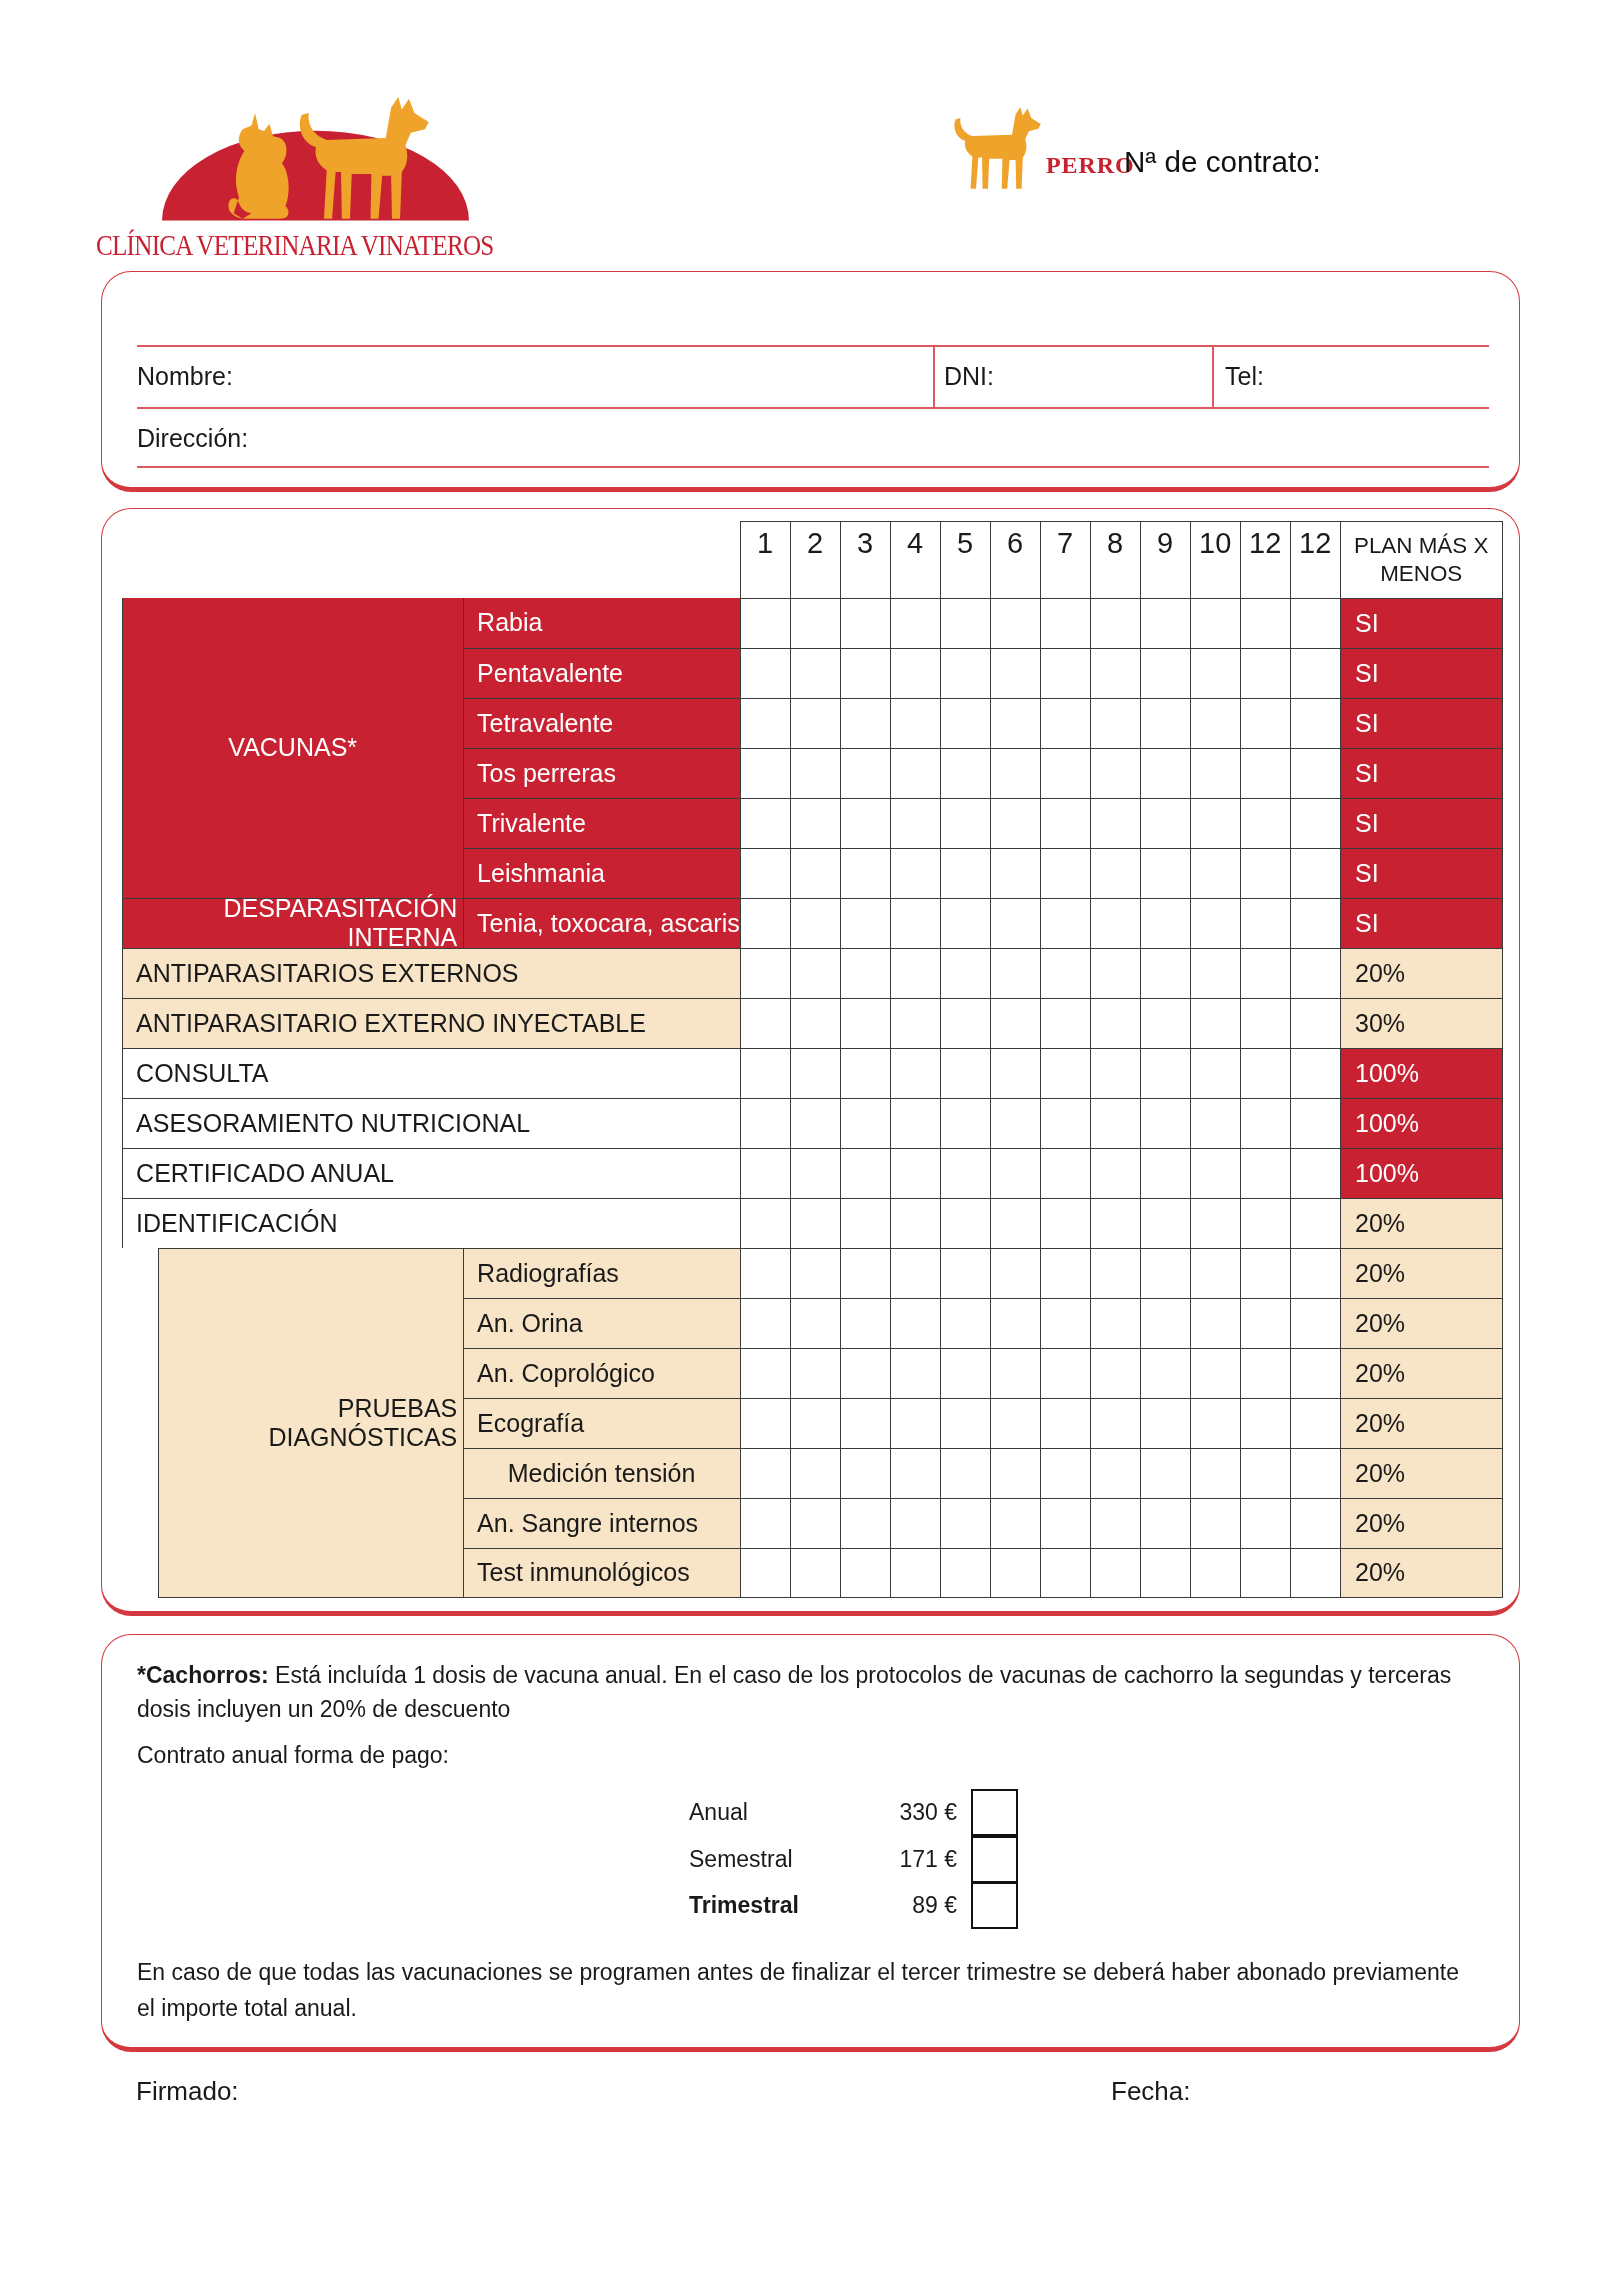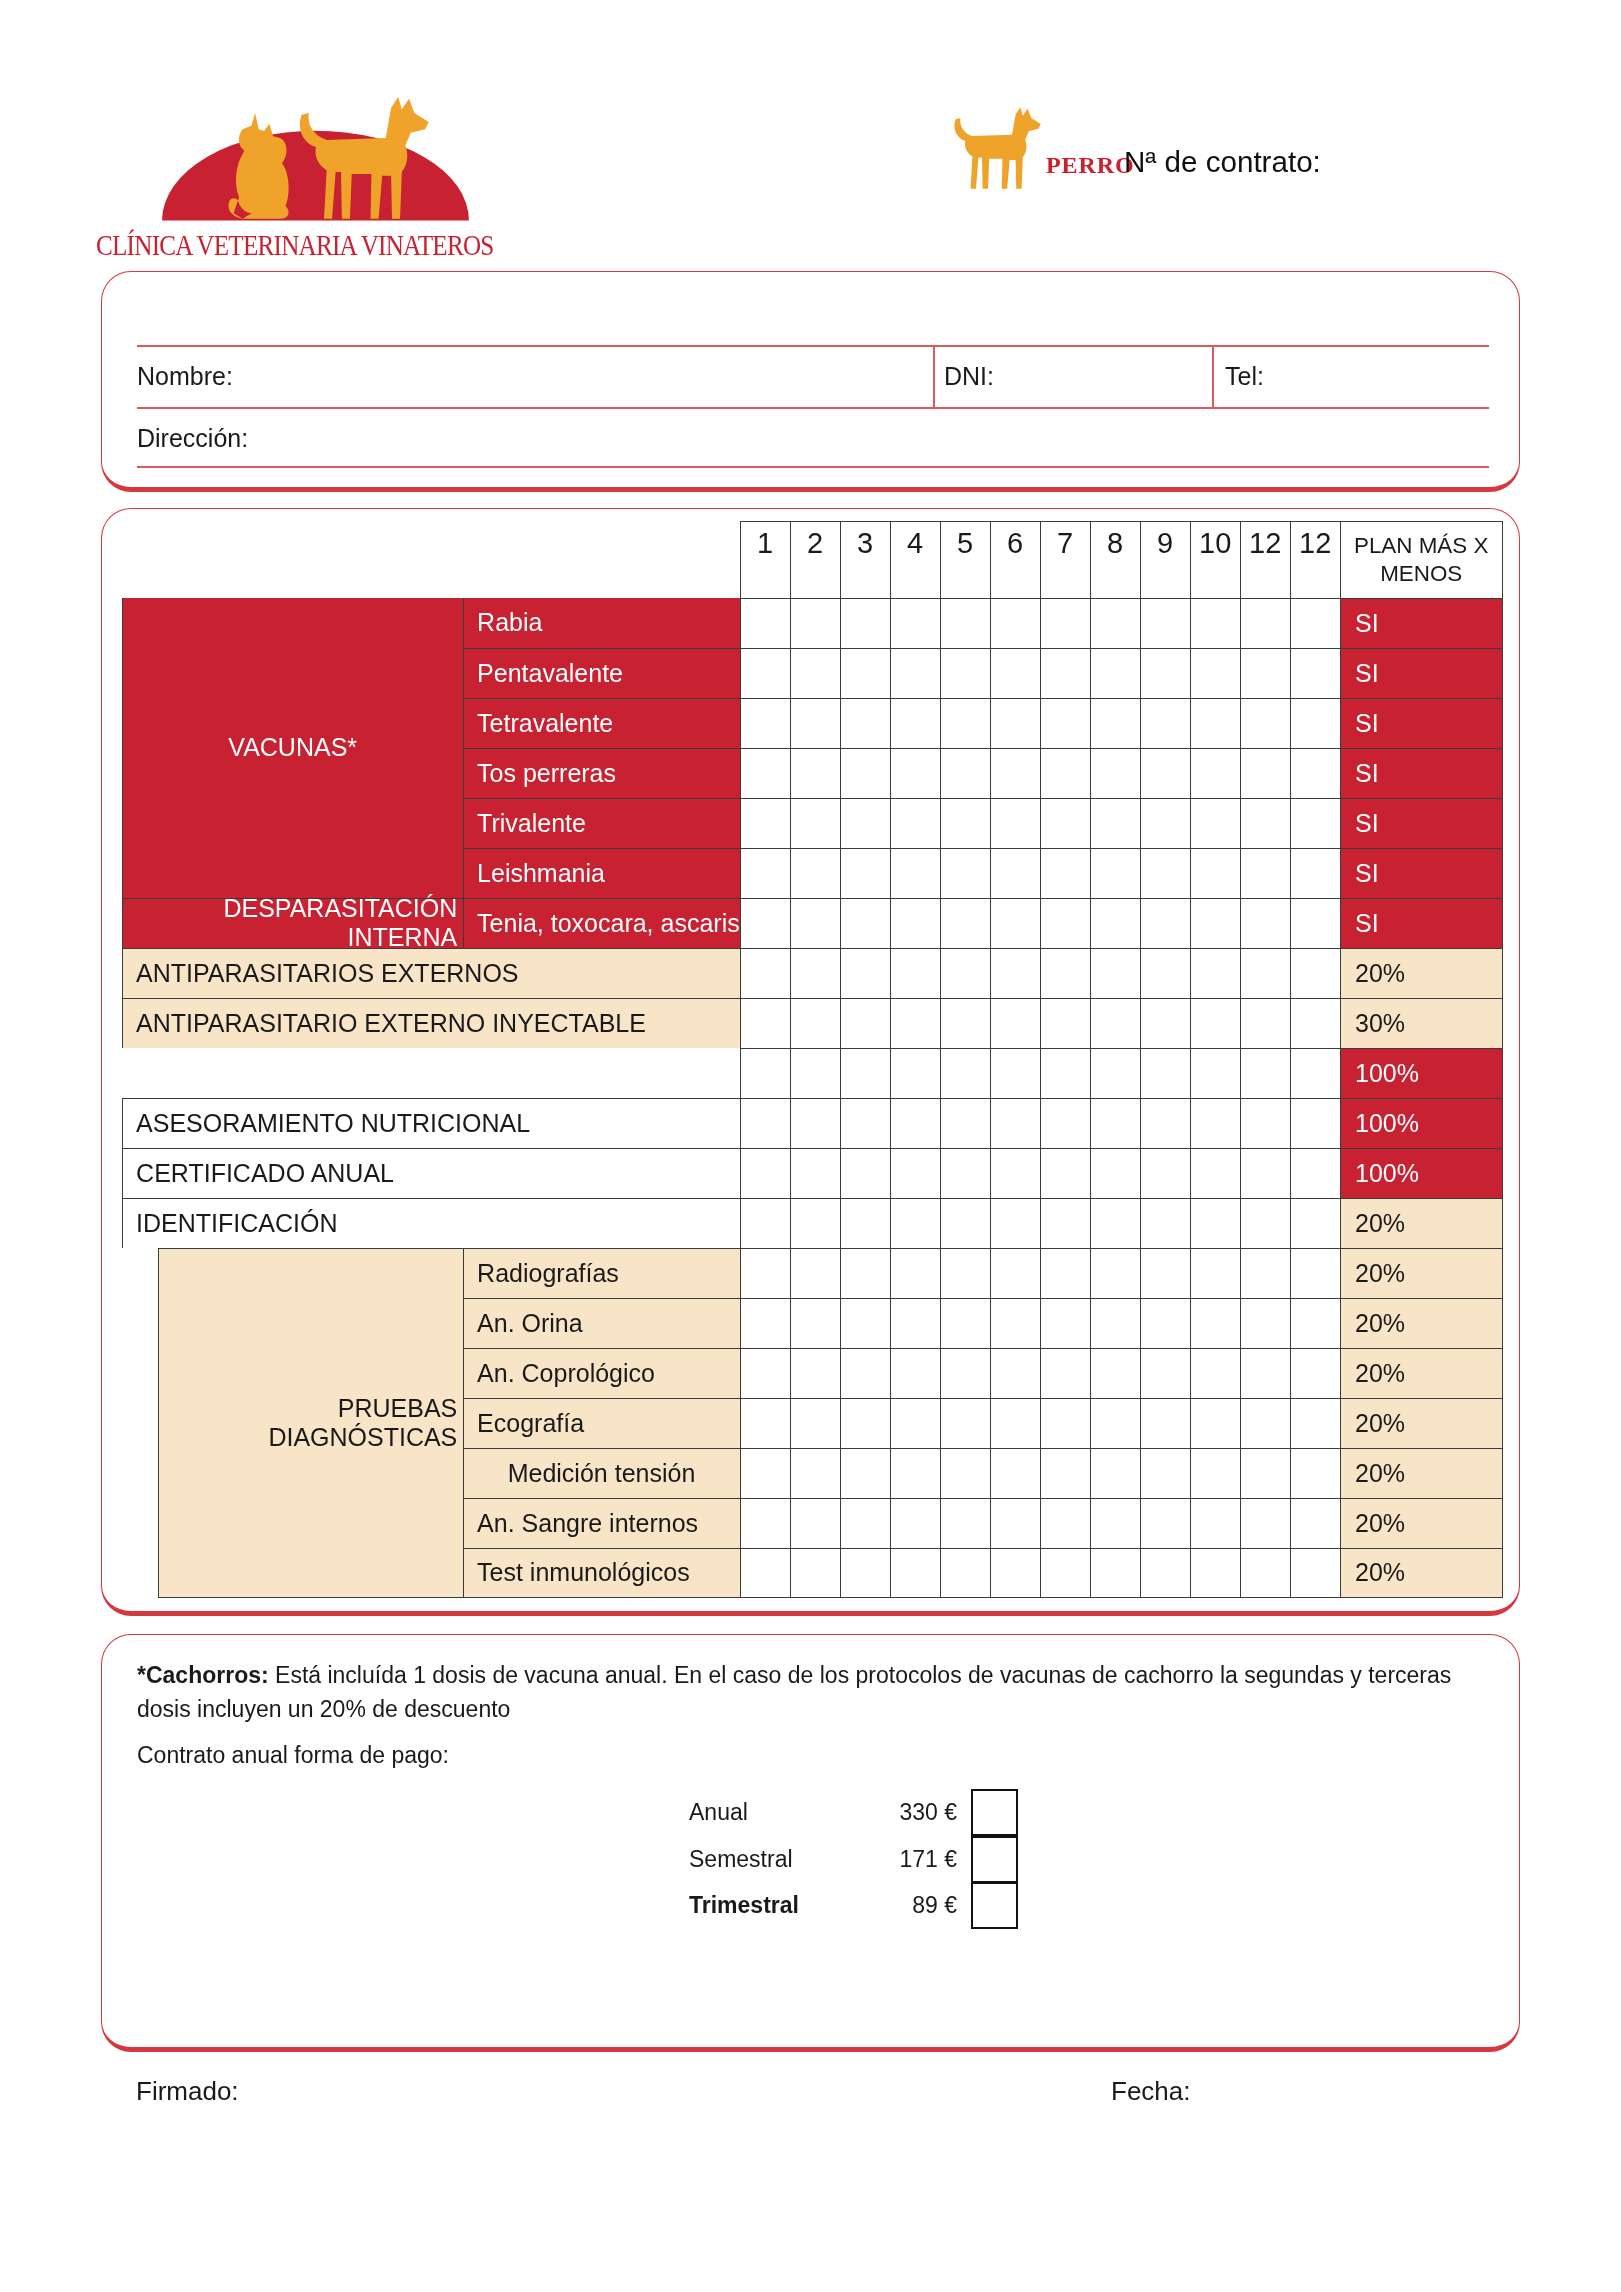--- a/index.html
+++ b/index.html
@@ -253,20 +253,21 @@
         <div class="tc mcell" style="grid-area: 10 / 6;"></div>
         <div class="tc mcell" style="grid-area: 10 / 7;"></div>
         <div class="tc mcell" style="grid-area: 10 / 8;"></div>
         <div class="tc mcell" style="grid-area: 10 / 9;"></div>
         <div class="tc mcell" style="grid-area: 10 / 10;"></div>
         <div class="tc mcell" style="grid-area: 10 / 11;"></div>
         <div class="tc mcell" style="grid-area: 10 / 12;"></div>
         <div class="tc mcell" style="grid-area: 10 / 13;"></div>
         <div class="tc mcell" style="grid-area: 10 / 14;"></div>
         <div class="tc plan bg-plan-beige col-last" style="grid-area: 10 / 15;">30%</div>
+        <div class="tc lbl bg-white" style="grid-area: 11 / 1 / auto / 3;">CONSULTA</div>
         <div class="tc mcell" style="grid-area: 11 / 3;"></div>
         <div class="tc mcell" style="grid-area: 11 / 4;"></div>
         <div class="tc mcell" style="grid-area: 11 / 5;"></div>
         <div class="tc mcell" style="grid-area: 11 / 6;"></div>
         <div class="tc mcell" style="grid-area: 11 / 7;"></div>
         <div class="tc mcell" style="grid-area: 11 / 8;"></div>
         <div class="tc mcell" style="grid-area: 11 / 9;"></div>
         <div class="tc mcell" style="grid-area: 11 / 10;"></div>
         <div class="tc mcell" style="grid-area: 11 / 11;"></div>
         <div class="tc mcell" style="grid-area: 11 / 12;"></div>
@@ -424,20 +425,21 @@
         <div class="pay-label" style="top: 154px;">Anual</div>
         <div class="pay-price" style="top: 154px;">330 €</div>
         <div class="pay-box" style="top: 154px;"></div>
         <div class="pay-label" style="top: 201px;">Semestral</div>
         <div class="pay-price" style="top: 201px;">171 €</div>
         <div class="pay-box" style="top: 201px;"></div>
         <div class="pay-label" style="top: 247px; font-weight: bold;">Trimestral</div>
         <div class="pay-price" style="top: 247px;">89 €</div>
         <div class="pay-box" style="top: 247px;"></div>
       </div>
+    <p class="footer-note">En caso de que todas las vacunaciones se programen antes de finalizar el tercer trimestre se deberá haber abonado previamente el importe total anual.</p>
   </div>
 
   <div class="sign-label" style="left:136px;">Firmado:</div>
   <div class="sign-label" style="left:1111px;">Fecha:</div>
   <div class="field-area" style="position:absolute;left:251px;top:2060px;width:627px;height:63px;"></div>
   <div class="field-area" style="position:absolute;left:1205px;top:2060px;width:313px;height:63px;"></div>
 </div>
 
 
 </body></html>

